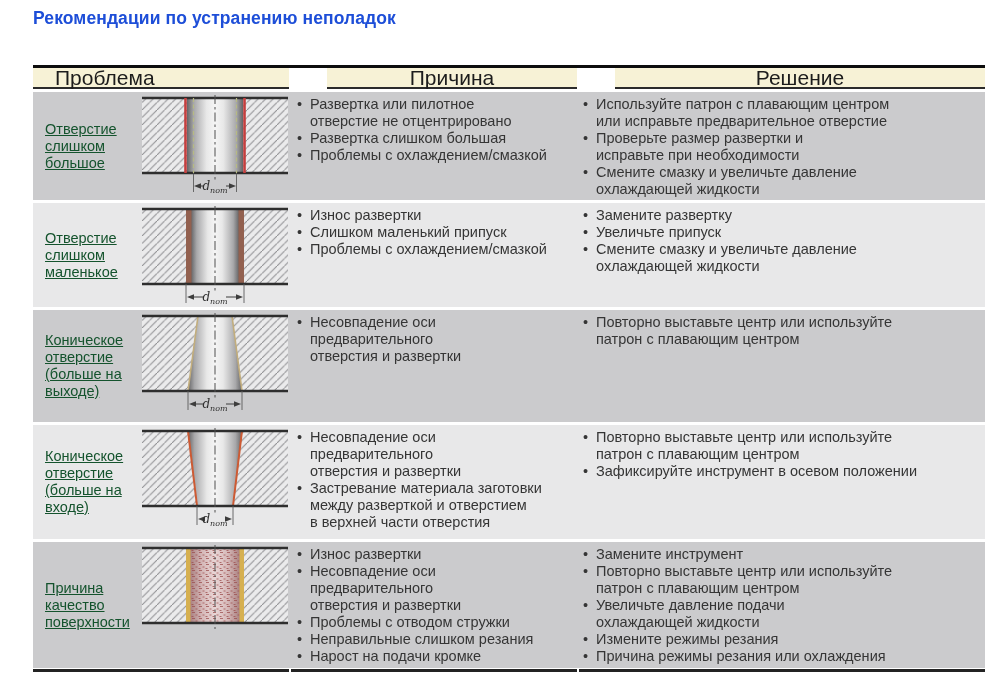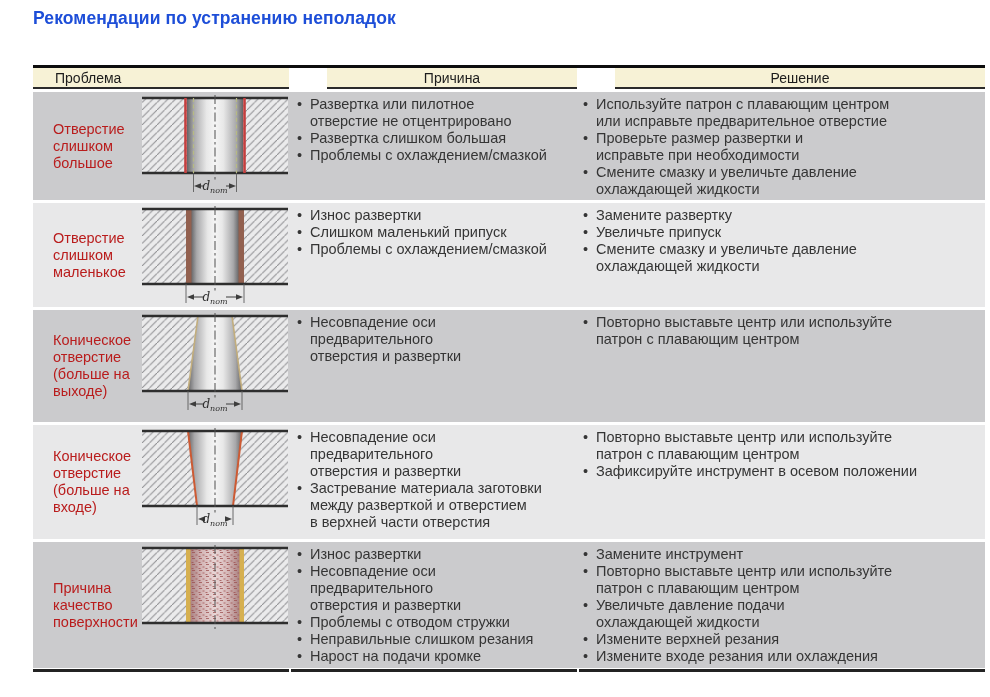--- a/index.html
+++ b/index.html
@@ -3,29 +3,29 @@
 <meta charset="utf-8">
 <style>
   html,body{margin:0;padding:0;}
   body{
     width:990px;height:697px;background:#ffffff;position:relative;overflow:hidden;
     font-family:"Liberation Sans","DejaVu Sans",sans-serif;color:#3a3a3a;
   }
   .title{position:absolute;left:33px;top:8px;font-size:17.5px;font-weight:bold;color:#1d4ed8;letter-spacing:.1px;}
   .table{position:absolute;left:33px;top:65px;width:952px;}
   .thead{display:grid;grid-template-columns:256px 286px 406px;column-gap:2px;border-top:3px solid #0d0d0d;background:#fff;}
-  .th{background:var(--header_bg,#f7f2d6);border-bottom:2px solid #2b2b2b;height:19px;display:flex;align-items:center;font-size:14px;color:#1c1c1c;text-align:right;}
+  .th{background:var(--header_bg,#f7f2d6);border-bottom:2px solid #2b2b2b;height:19px;display:flex;align-items:center;font-size:21px;color:#1c1c1c;text-align:right;}
   .th-left{padding-left:22px;}
   .th-center{justify-content:center;margin-left:36px;}
   .rows{display:flex;flex-direction:column;gap:3px;margin-top:3px;}
   .row{display:grid;grid-template-columns:107px 149px 286px 410px;}
   .odd{background:var(--row_odd,#cbcbcd);}
   .even{background:var(--row_even,#e8e8e9);}
   .r1{min-height:105px}.r2{min-height:102px}.r3{min-height:112px}.r4{min-height:114px}.r5{min-height:126px}
-  .problem-label{display:flex;align-items:center;padding-left:20px;font-size:14.5px;line-height:17px;white-space:pre-line;color:#b91c1c;}
+  .problem-label{display:flex;align-items:center;padding-left:12px;font-size:14.5px;line-height:17px;white-space:pre-line;color:#14532d;text-decoration:underline;}
   .diagram-cell{display:flex;justify-content:center;align-items:flex-start;padding-top:3px;font-style:italic;}
   .cell-list{padding:4px 4px 2px 7px;}
   ul.bullets{margin:0;padding:0;list-style:none;font-size:14.5px;line-height:17px;color:#353535;}
   ul.bullets li{white-space:pre-line;position:relative;padding-left:14px;margin:0;}
   ul.bullets li::before{content:"\2022";position:absolute;left:1px;top:0;}
   .bottom-border{display:grid;grid-template-columns:256px 286px 406px;column-gap:2px;margin-top:1px;}
   .bottom-border div{height:3px;background:#232323;}
   svg{display:block;}
   .dimtext{font-family:"DejaVu Serif","Liberation Serif",serif;fill:#2f2f2f;}
 </style>
@@ -260,22 +260,22 @@
             <li>Нарост на подачи кромке</li>
           </ul>
       </div>
       <div class="cell-list">
         <ul class="bullets">
             <li>Замените инструмент</li>
             <li>Повторно выставьте центр или используйте
 патрон с плавающим центром</li>
             <li>Увеличьте давление подачи
 охлаждающей жидкости</li>
-            <li>Измените верхней резания</li>
-            <li>Измените входе резания или охлаждения</li>
+            <li>Измените режимы резания</li>
+            <li>Причина режимы резания или охлаждения</li>
           </ul>
       </div>
     </div>
 
   </div>
 
   <div class="bottom-border">
     <div></div>
       <div></div>
       <div></div>

